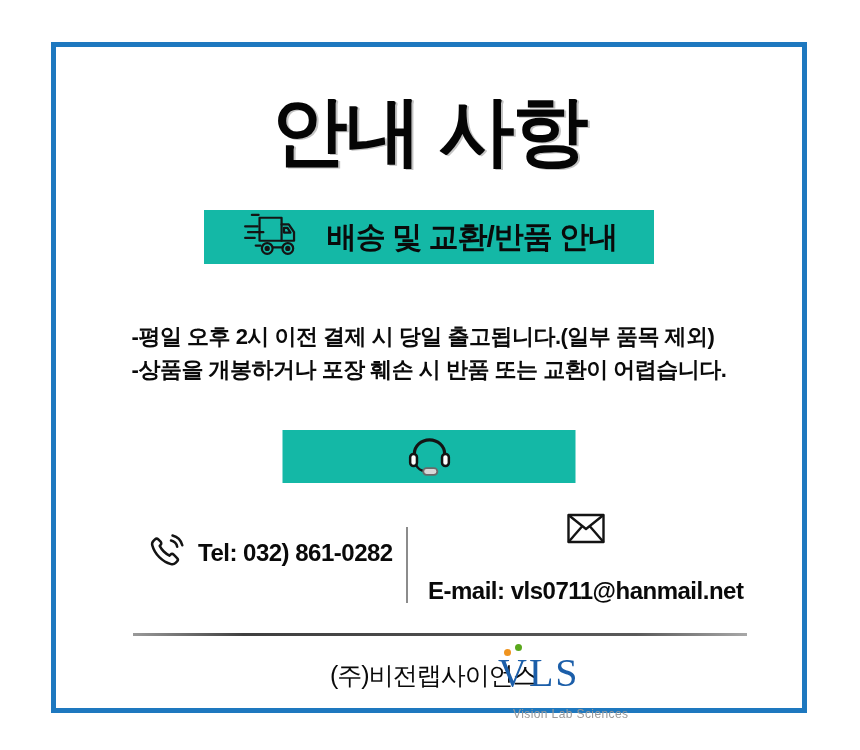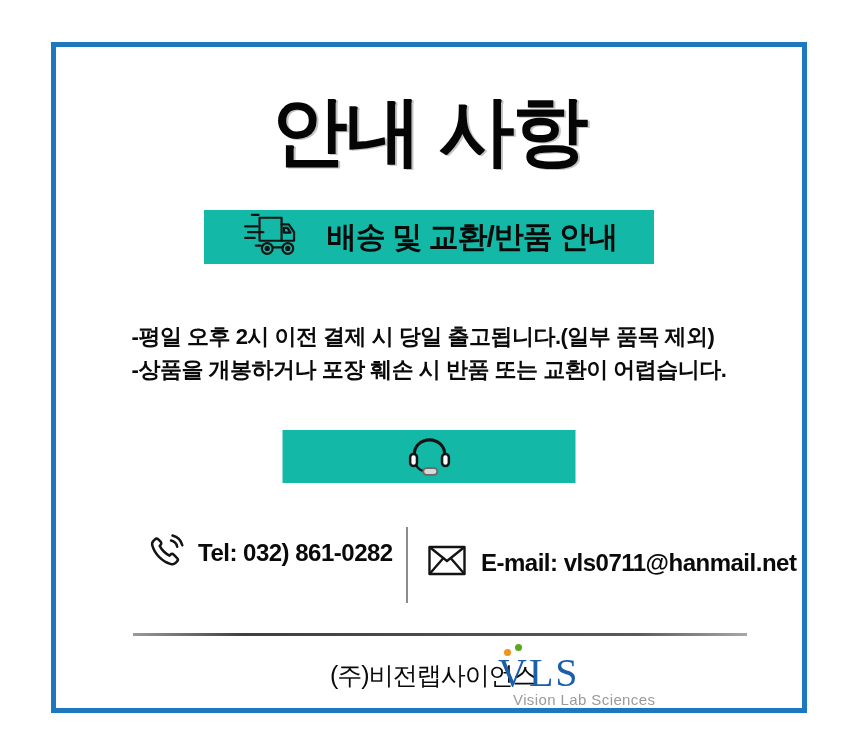--- a/index.html
+++ b/index.html
@@ -32,21 +32,21 @@
 
   .body-text{
     position:absolute;top:258px;left:50%;transform:translateX(-50%);
     display:inline-block;text-align:left;white-space:nowrap;
     font-size:22px;font-weight:700;line-height:33px;color:#0a0a0a;letter-spacing:-0.5px;margin-top:15px;
   }
   .tel-group{
     position:absolute;left:93px;top:483px;display:flex;align-items:center;gap:13px;
   }
   .email-group{
-    position:absolute;left:372px;top:498px;display:flex;align-items:center;gap:15px;
+    position:absolute;left:372px;top:466px;display:flex;align-items:center;gap:29px;flex-direction:column;
   }
   .contact-label{font-size:24px;font-weight:800;color:#0a0a0a;white-space:nowrap;letter-spacing:-0.5px;}
   .v-divider{
     position:absolute;left:350px;top:480px;width:2px;height:76px;background:#8c8c8c;
   }
   .email-note{
     position:absolute;left:419px;top:528px;font-size:17px;font-weight:700;
     color:#0a0a0a;white-space:nowrap;letter-spacing:-0.5px;
   }
 
@@ -61,21 +61,21 @@
   .vls-logo{position:absolute;left:442px;top:596px;width:140px;}
   .vls-dots{position:relative;height:12px;}
   .dot{position:absolute;border-radius:50%;width:7px;height:7px;}
   .dot-orange{left:6px;top:6px;}
   .dot-green{left:17px;top:1px;}
   .vls-text{
     font-family:"Liberation Serif","DejaVu Serif",serif;font-weight:400;
     font-size:40px;line-height:0.78;letter-spacing:2px;margin-top:2px;
   }
   .vls-tagline{
-    font-size:15px;color:#9a9a9a;margin-top:3px;margin-left:15px;
+    font-size:12px;color:#9a9a9a;margin-top:19px;margin-left:15px;
     letter-spacing:0.4px;white-space:nowrap;
   }
 
   .icon{flex:0 0 auto;display:block;}
 </style>
 </head>
 <body>
 
 <div class="notice-box">
   <div class="inner">

